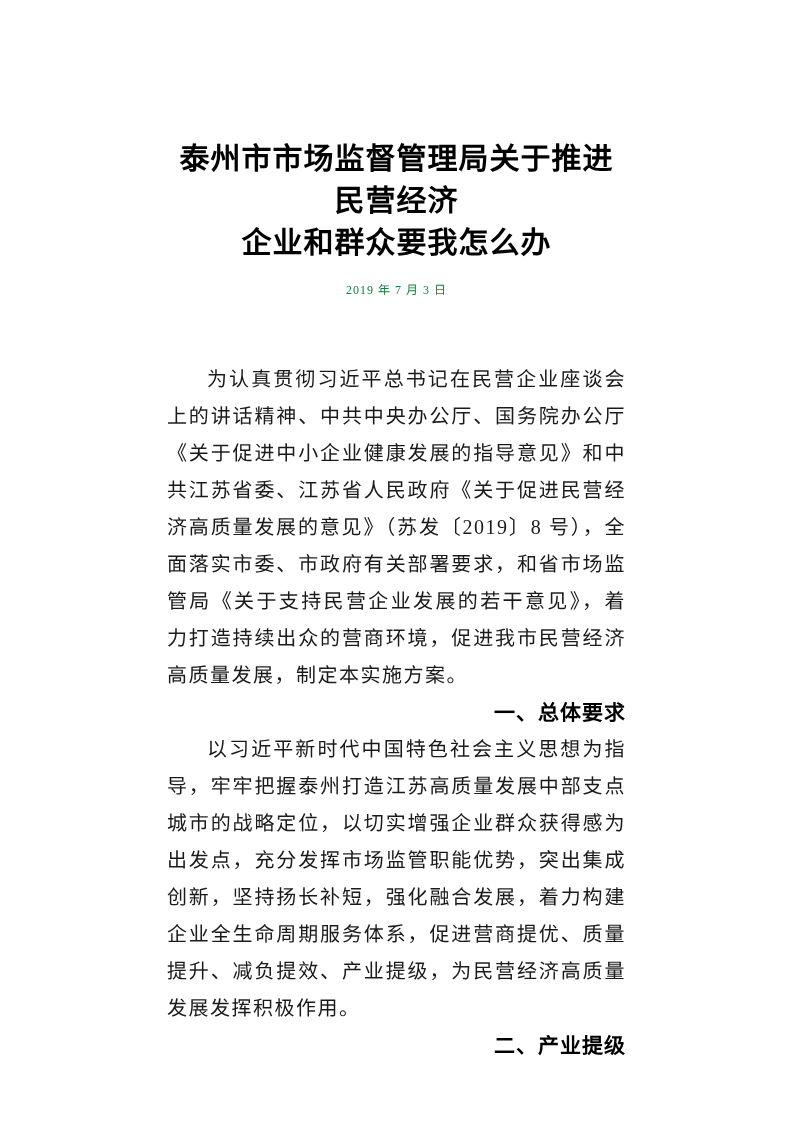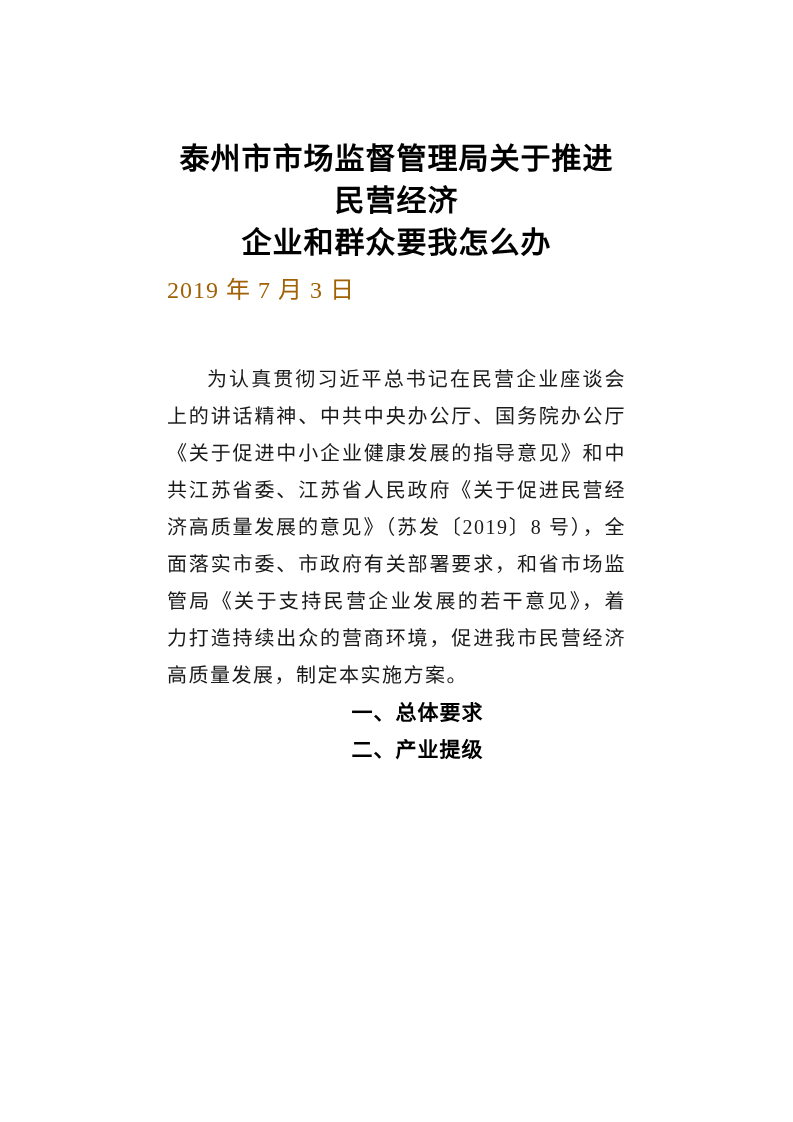--- a/index.html
+++ b/index.html
@@ -27,24 +27,25 @@
     letter-spacing: 1px;
     text-align: center;
     color: #000000;
   }
   .doc-title .title-line {
     display: block;
   }
   .doc-date {
     margin-top: 13px;
     font-family: "Liberation Serif", "DejaVu Serif", serif;
-    font-size: 24px;
+    font-size: 12px;
     line-height: 26px;
     letter-spacing: 1px;
-    color: #a16207;
+    text-align: center;
+    color: #15803d;
   }
   .doc-body {
     margin-top: 58px;
     font-family: "Liberation Serif", "DejaVu Serif", serif;
     font-size: 20px;
     line-height: 37px;
     letter-spacing: 1.5px;
     text-align: justify;
     color: #1a1a1a;
   }
@@ -53,21 +54,21 @@
     text-indent: 2em;
   }
   .section-heading {
     margin: 0;
     font-family: "Liberation Sans", "DejaVu Sans", sans-serif;
     font-weight: bold;
     font-size: 21px;
     line-height: 37px;
     letter-spacing: 1px;
     text-indent: 2em;
-    text-align: center;
+    text-align: right;
     color: #000000;
   }
 </style>
 </head>
 <body>
 
 <div class="page">
 
   <h1 class="doc-title">
     <span class="title-line">泰州市市场监督管理局关于推进民营经济</span>
@@ -75,19 +76,20 @@
   </h1>
 
   <div class="doc-date">2019 年 7 月 3 日</div>
 
   <div class="doc-body">
 
     <p class="para">为认真贯彻习近平总书记在民营企业座谈会上的讲话精神、中共中央办公厅、国务院办公厅《关于促进中小企业健康发展的指导意见》和中共江苏省委、江苏省人民政府《关于促进民营经济高质量发展的意见》（苏发〔2019〕8 号），全面落实市委、市政府有关部署要求，和省市场监管局《关于支持民营企业发展的若干意见》，着力打造持续出众的营商环境，促进我市民营经济高质量发展，制定本实施方案。</p>
 
     <h2 class="section-heading">一、总体要求</h2>
 
+    <p class="para">以习近平新时代中国特色社会主义思想为指导，牢牢把握泰州打造江苏高质量发展中部支点城市的战略定位，以切实增强企业群众获得感为出发点，充分发挥市场监管职能优势，突出集成创新，坚持扬长补短，强化融合发展，着力构建企业全生命周期服务体系，促进营商提优、质量提升、减负提效、产业提级，为民营经济高质量发展发挥积极作用。</p>
 
     <h2 class="section-heading">二、产业提级</h2>
 
 
   </div>
 
 </div>
 
 </body></html>

